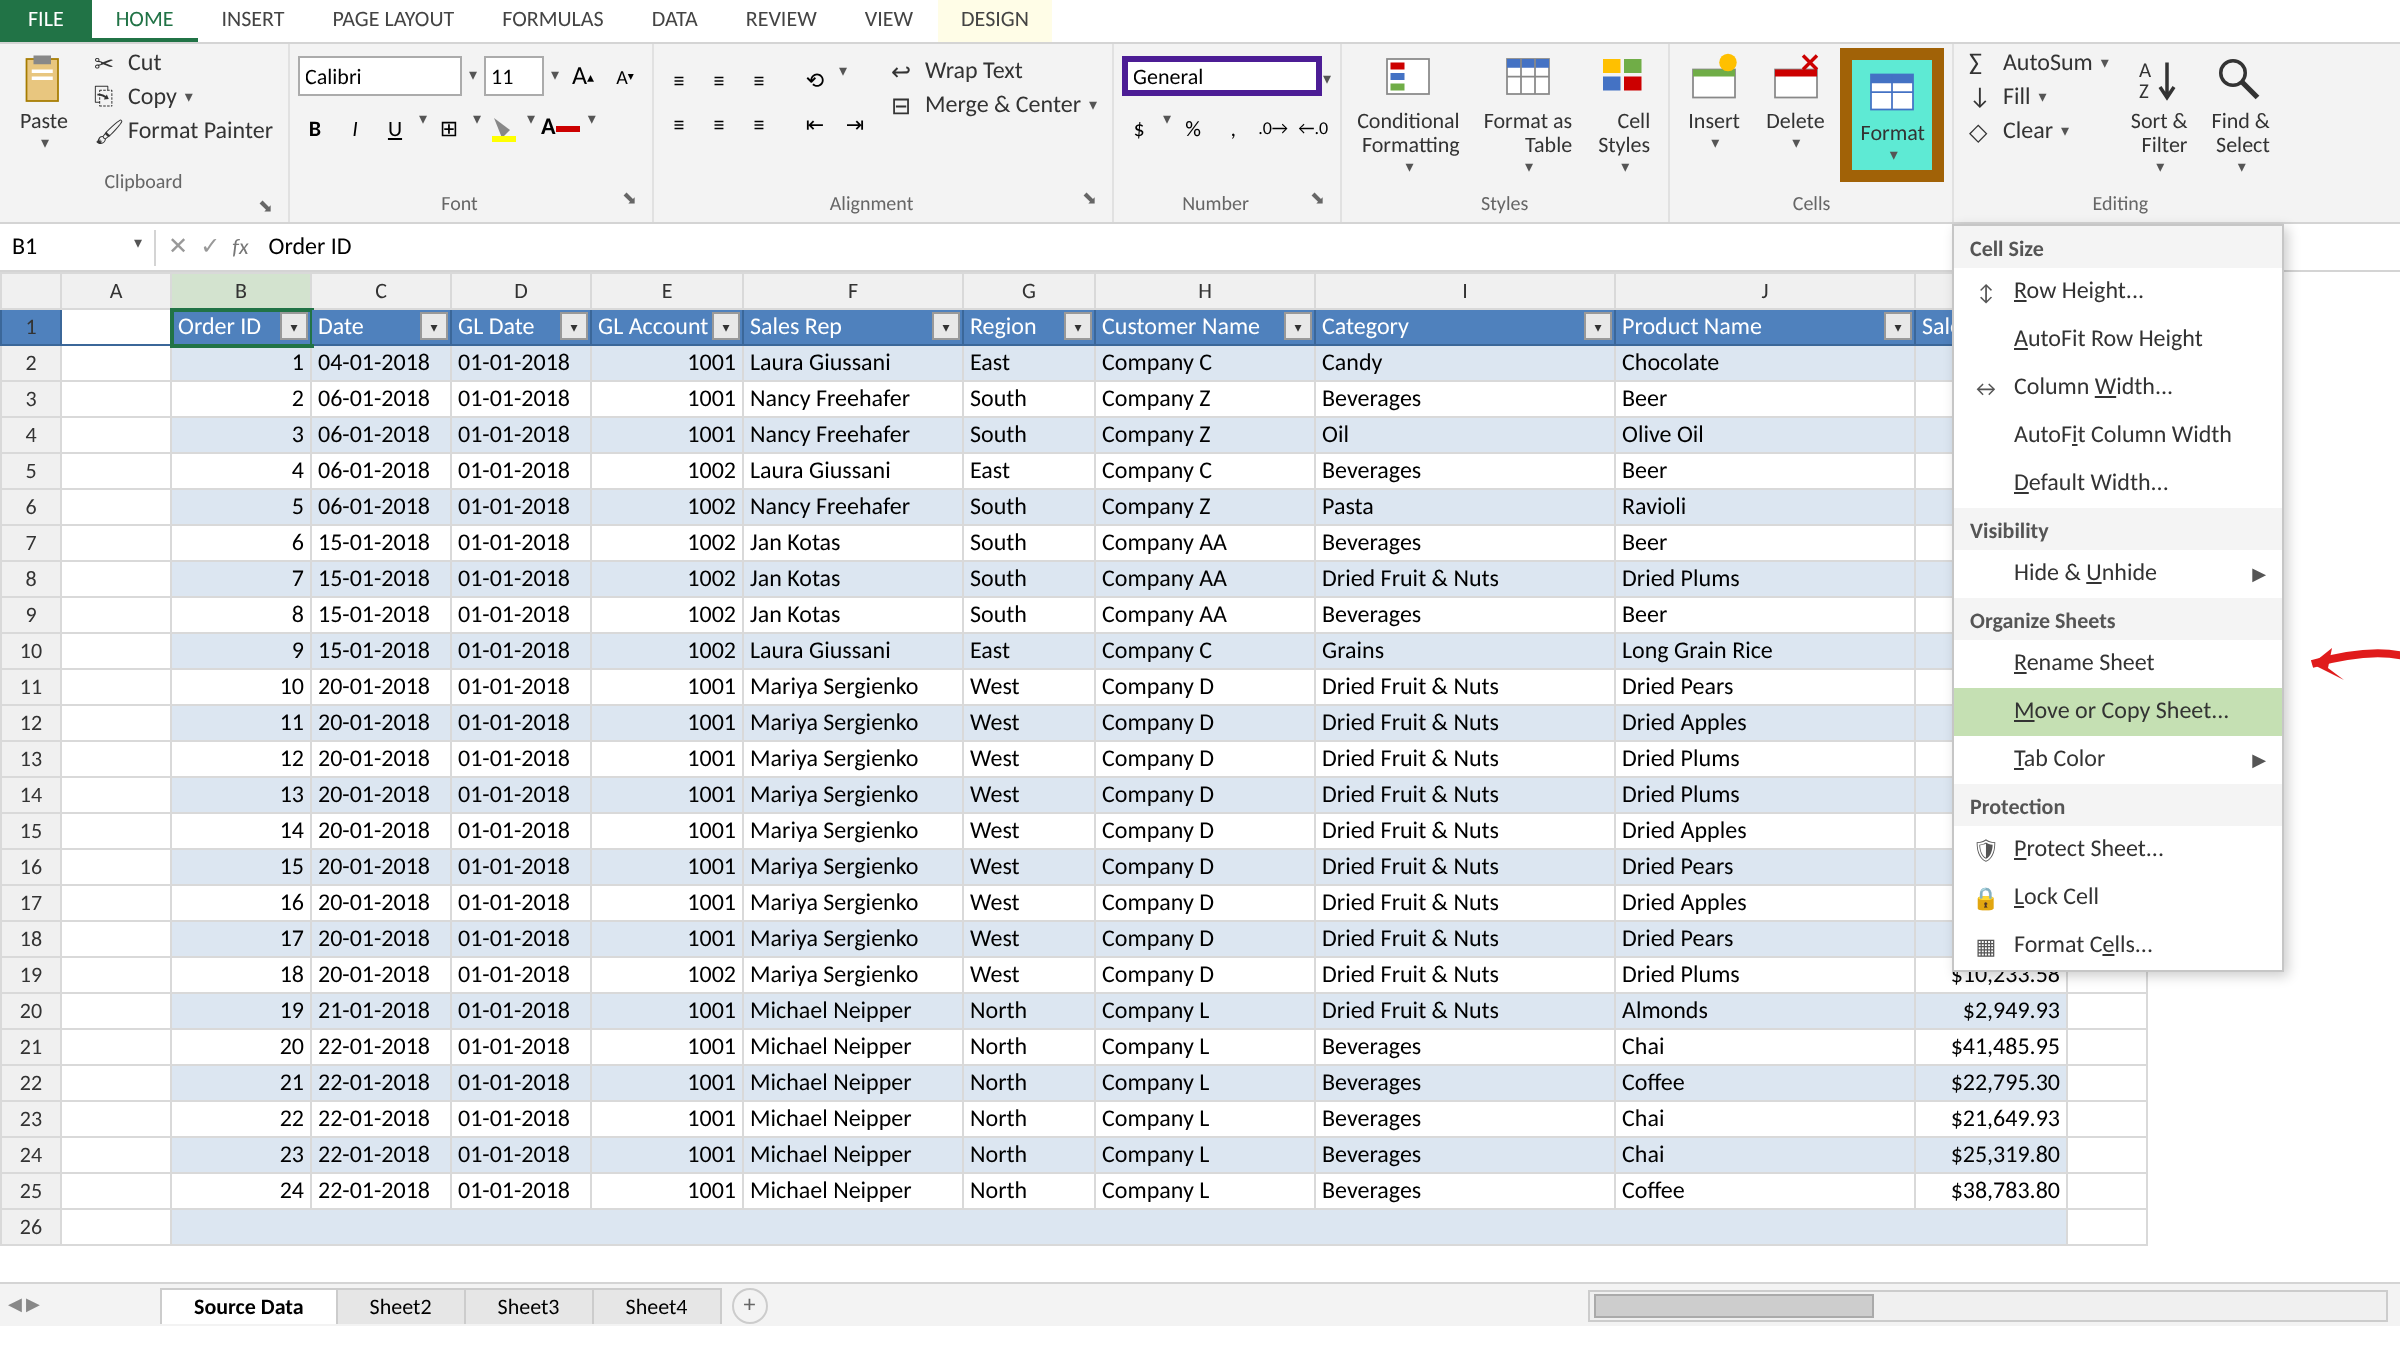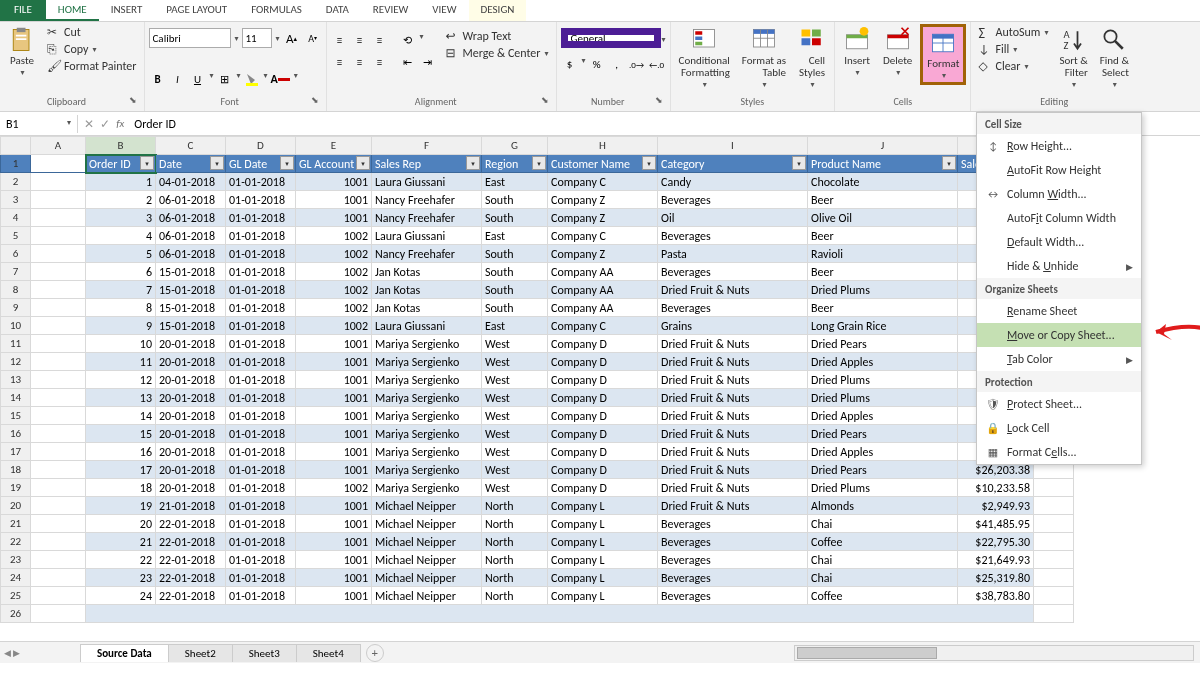--- a/index.html
+++ b/index.html
@@ -23,21 +23,21 @@
 .stack { display: flex; flex-direction: column; gap: 1px; }
 .small-row { display: flex; align-items: center; gap: 3px; font-size: 11px; color: #333; padding: 1px 3px; cursor: pointer; white-space: nowrap; }
 .small-row .icn { width: 14px; height: 14px; display: inline-block; }
 .font-row { display: flex; gap: 3px; align-items: center; }
 input.font-name { width: 82px; height: 20px; font-size: 11px; border: 1px solid #ababab; background: #fff; padding-left: 3px; }
 input.font-size { width: 30px; height: 20px; font-size: 11px; border: 1px solid #ababab; background: #fff; padding-left: 3px; }
 .btn-row { display: flex; gap: 2px; margin-top: 3px; }
 .rbtn { min-width: 18px; height: 18px; display: inline-flex; align-items: center; justify-content: center; border: 1px solid transparent; cursor: pointer; font-size: 11px; }
 .dd-arrow { font-size: 8px; color: #555; margin-left: 1px; }
 .dialog-launcher { font-size: 9px; color: #666; text-align: right; padding-right: 3px; cursor: pointer; }
-.numfmt { width: 100px; height: 20px; border: 7px solid #4c1d95; background: #fff; font-size: 11px; padding-left: 3px; }
+.numfmt { width: 100px; height: 20px; border: 3px solid #4c1d95; background: #fff; font-size: 11px; padding-left: 3px; }
 
 
 .formula-bar { display: flex; height: 24px; border-bottom: 1px solid #d4d4d4; align-items: center; }
 .name-box { width: 78px; border-right: 1px solid #d4d4d4; padding: 2px 6px; font-size: 11px; }
 .fx-area { display: flex; align-items: flex-start; padding-left: 6px; gap: 6px; flex: 1; }
 .fx-symbol { font-style: italic; font-size: 11px; color: #777; }
 .fx-icons { display:flex; gap:6px; color:#999; font-size:11px; padding-left:6px;}
 input.formula-input { border: none; outline: none; font-size: 12px; flex: 1; padding-left: 4px; }
 
 
@@ -122,28 +122,28 @@
             <span class="icn">⎘</span>
             <span>Copy</span>
             <span class="dd-arrow">▾</span>
           </div>
         <div class="small-row">
             <span class="icn">🖌</span>
             <span>Format Painter</span>
           </div>
       </div>
     </div>
-    <div style="display:flex;justify-content:space-between;">
+    <div style="display:flex;justify-content:space-between;flex-direction:column;">
         <div class="group-label" style="flex:1">Clipboard</div>
         <span class="dialog-launcher">⬊</span>
       </div>
   </div>
 
   <div class="group">
-    <div class="group-body" style="flex-direction:column;gap:19px;padding-top:4px;">
+    <div class="group-body" style="flex-direction:column;gap:4px;padding-top:4px;">
       <div class="font-row">
         <input class="font-name" value="Calibri" style="">
           <span class="dd-arrow">▾</span>
         <input class="font-size" value="11" style="">
           <span class="dd-arrow">▾</span>
         <span class="rbtn" style="font-size:13px;">A<sup style="font-size:7px;">▴</sup></span>
         <span class="rbtn" style="font-size:10px;">A<sup style="font-size:6px;">▾</sup></span>
       </div>
       <div class="btn-row">
         <span class="rbtn" style="font-weight:bold;">B</span>
@@ -281,21 +281,21 @@
       </div>
       <div class="big-btn">
         <svg class="icon-large" viewBox="0 0 32 32">
             <rect x="4" y="10" width="24" height="16" fill="#fff" stroke="#888"></rect>
             <rect x="4" y="10" width="24" height="4" fill="#c00"></rect>
             <path d="M20 2 L28 10 M28 2 L20 10" stroke="#c00" stroke-width="2"></path>
           </svg>
         <div class="big-btn-label">Delete</div>
           <span class="dd-arrow">▾</span>
       </div>
-      <div class="big-btn" style="background:#f9a8d4;border:3px solid #a16207;">
+      <div class="big-btn" style="background:#5eead4;border:6px solid #a16207;">
         <svg class="icon-large" viewBox="0 0 32 32">
             <rect x="4" y="6" width="24" height="20" fill="#fff" stroke="#4472c4"></rect>
             <rect x="4" y="6" width="24" height="5" fill="#4472c4"></rect>
             <line x1="4" y1="16" x2="28" y2="16" stroke="#4472c4"></line>
             <line x1="16" y1="6" x2="16" y2="26" stroke="#4472c4"></line>
           </svg>
         <div class="big-btn-label">Format</div>
           <span class="dd-arrow">▾</span>
       </div>
     </div>
@@ -787,20 +787,21 @@
       <span>Column <span class="ul">W</span>idth...</span>
     </div>
   <div class="item">
       <span class="mi-icon"></span>
       <span>AutoF<span class="ul">i</span>t Column Width</span>
     </div>
   <div class="item">
       <span class="mi-icon"></span>
       <span><span class="ul">D</span>efault Width...</span>
     </div>
+  <div class="section">Visibility</div>
   <div class="item">
       <span class="mi-icon"></span>
       <span>Hide &amp; <span class="ul">U</span>nhide</span>
       <span class="arrow">▶</span>
     </div>
   <div class="section">Organize Sheets</div>
   <div class="item">
       <span class="mi-icon"></span>
       <span><span class="ul">R</span>ename Sheet</span>
     </div>

